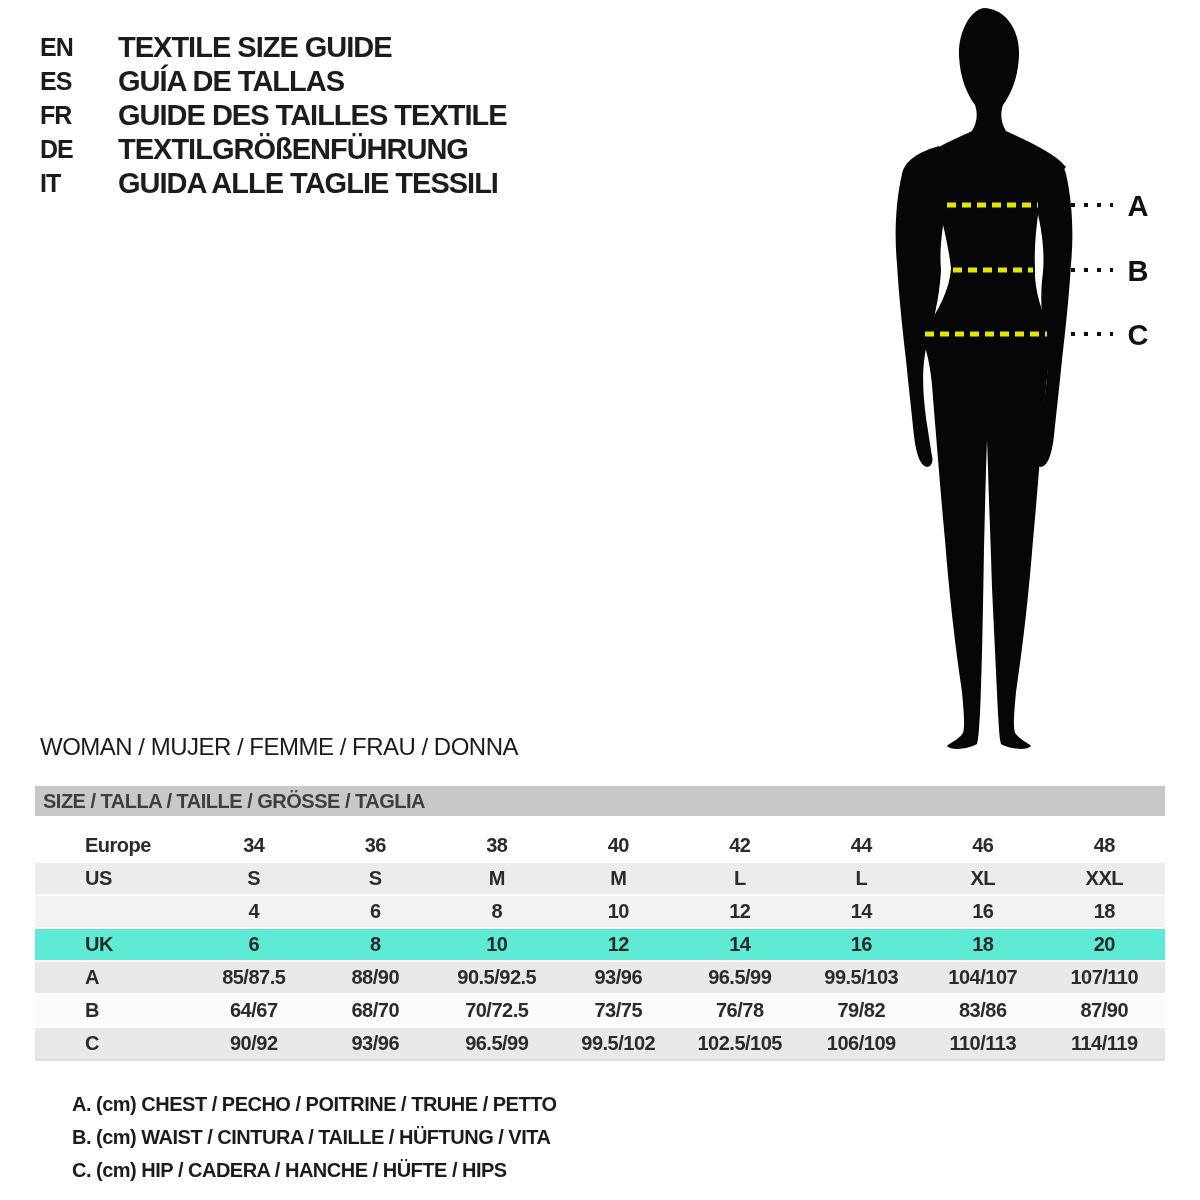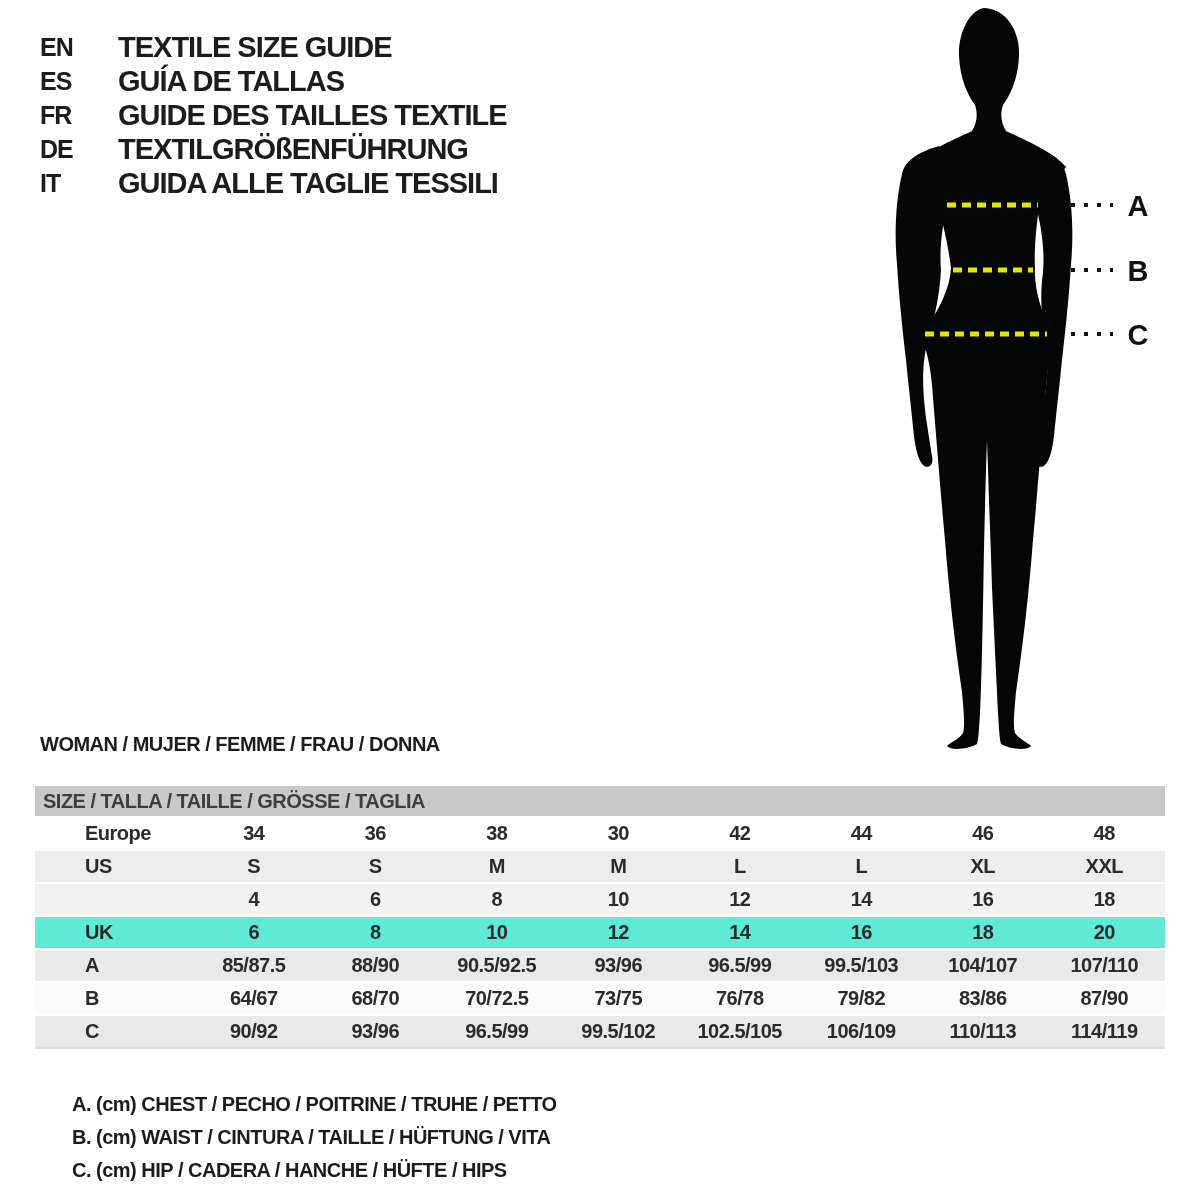--- a/index.html
+++ b/index.html
@@ -10,27 +10,27 @@
   
   .lang-block{position:absolute;left:40px;top:30px;}
   .lang-row{display:flex;height:34px;align-items:center;}
   .lang-code{width:78px;font-size:25px;font-weight:bold;letter-spacing:-1px;}
   .lang-label{font-size:29px;font-weight:bold;letter-spacing:-1px;white-space:nowrap;}
   
   .figure-svg{position:absolute;left:855px;top:0;width:320px;height:760px;}
   .figure-svg path{fill:var(--silhouette,#060606);}
   .measure-label{font-family:"Liberation Sans",sans-serif;font-size:29px;font-weight:bold;fill:#111;}
   
-  .woman-line{position:absolute;left:40px;top:733px;font-size:20px;font-weight:bold;letter-spacing:-0.5px;}
+  .woman-line{position:absolute;left:40px;top:733px;font-size:24px;font-weight:normal;letter-spacing:-0.5px;}
   
   .size-table{position:absolute;left:35px;top:786px;width:1130px;}
   .t-header{
     background:#c9c9c9;color:#3e3e3e;height:30px;line-height:30px;
     font-size:20px;font-weight:bold;letter-spacing:-0.5px;padding-left:8px;
-    margin-bottom:2px;box-sizing:border-box;
+    margin-bottom:14px;box-sizing:border-box;
   }
   .t-row{display:grid;grid-template-columns:158px repeat(8,1fr);height:31px;margin-bottom:2px;}
   .t-row:nth-child(1){background:#ffffff;}
   .t-row:nth-child(2){background:#ececec;}
   .t-row:nth-child(3){background:#f2f2f2;}
   .t-row:nth-child(4){background:#5eead4;}
   .t-row:nth-child(5){background:#e9e9e9;}
   .t-row:nth-child(6){background:#fbfbfb;}
   .t-row:nth-child(7){background:#e9e9e9;border-bottom:2px solid #dedede;}
   .t-cell{
@@ -152,21 +152,21 @@
   <div class="woman-line">WOMAN / MUJER / FEMME / FRAU / DONNA</div>
 
   <div class="size-table">
     <div class="t-header">SIZE / TALLA / TAILLE / GRÖSSE / TAGLIA</div>
     <div>
         <div class="t-row">
           <div class="t-cell t-label">Europe</div>
           <div class="t-cell">34</div>
           <div class="t-cell">36</div>
           <div class="t-cell">38</div>
-          <div class="t-cell">30</div>
+          <div class="t-cell">40</div>
           <div class="t-cell">42</div>
           <div class="t-cell">44</div>
           <div class="t-cell">46</div>
           <div class="t-cell">48</div>
         </div>
         <div class="t-row">
           <div class="t-cell t-label">US</div>
           <div class="t-cell">S</div>
           <div class="t-cell">S</div>
           <div class="t-cell">M</div>

